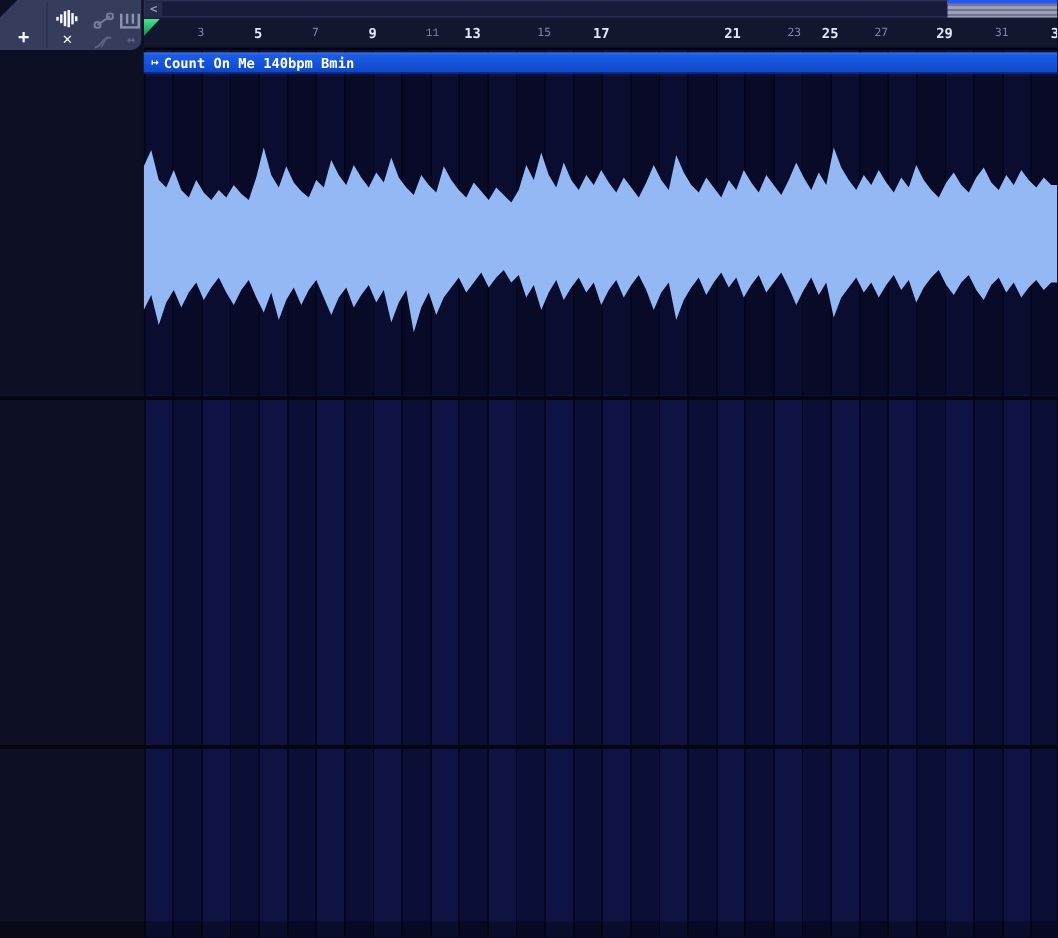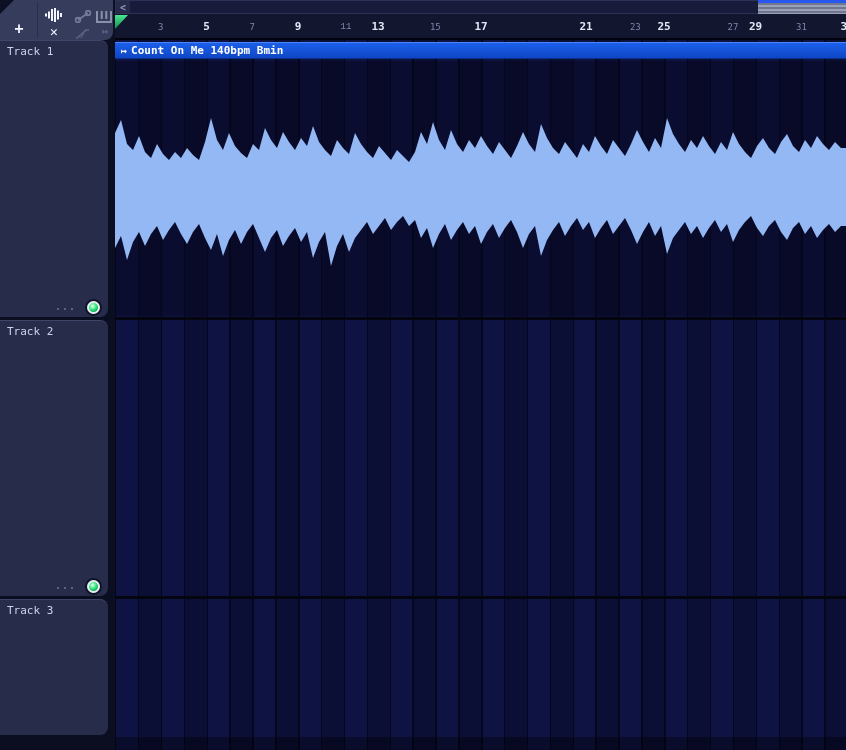--- a/index.html
+++ b/index.html
@@ -106,67 +106,40 @@
       <div class="rnum" style="left: 127.28px;">7</div>
       <div class="rnum strong" style="left: 173.04px;">9</div>
       <div class="rnum" style="left: 221px; font-family: Liberation Mono, monospace;">11</div>
       <div class="rnum strong" style="left: 253px;">13</div>
       <div class="rnum" style="left: 310.32px;">15</div>
       <div class="rnum strong" style="left: 356.08px;">17</div>
       <div class="rnum" style="left: 401.84px; margin-top: 31px;">19</div>
       <div class="rnum strong" style="left: 461px;">21</div>
       <div class="rnum" style="left: 493.36px; margin-left: 17px;">23</div>
       <div class="rnum strong" style="left: 539.12px;">25</div>
-      <div class="rnum" style="left: 608px;">27</div>
+      <div class="rnum" style="left: 580px;">27</div>
       <div class="rnum strong" style="left: 630.64px;">29</div>
       <div class="rnum" style="left: 676.4px;">31</div>
       <div class="rnum strong" style="left: 722.16px;">33</div>
     </div>
   <svg class="marker" width="14" height="15">
     <defs>
       <linearGradient id="mg" x1="0" y1="0" x2="0" y2="1">
         <stop offset="0" stop-color="#49e694"></stop>
           <stop offset="1" stop-color="#128a4c"></stop>
       </linearGradient>
     </defs>
     <polygon points="0,0 13,0 0,14" fill="url(#mg)"></polygon>
   </svg>
 
   <div class="scroll-track"></div>
   <div class="scroll-left">&lt;</div>
   <div class="scroll-thumb"></div>
   <div class="scroll-accent"></div>
 
-  <div class="hdr-col">
-    <div class="panel p1">
-      <span class="tlabel">Track 1</span>
-      <div class="pbottom">
-        <span class="dots">
-            <i></i>
-            <i></i>
-            <i></i>
-          </span>
-        <span class="led"></span>
-      </div>
-    </div>
-    <div class="panel p2">
-      <span class="tlabel">Track 2</span>
-      <div class="pbottom">
-        <span class="dots">
-            <i></i>
-            <i></i>
-            <i></i>
-          </span>
-        <span class="led"></span>
-      </div>
-    </div>
-    <div class="panel p3">
-      <span class="tlabel">Track 3</span>
-    </div>
-  </div>
 
   <div class="tl-toolbar">
     <div class="tl-seam"></div>
 
     <div class="tbtn plus">+</div>
 
     <span class="icon-slot" style="left:44px;top:7px;">
       <svg width="20" height="14" viewBox="0 0 20 14">
         <g fill="#f4f6ff">
           <rect x="1" y="5.5" width="2" height="3"></rect>

